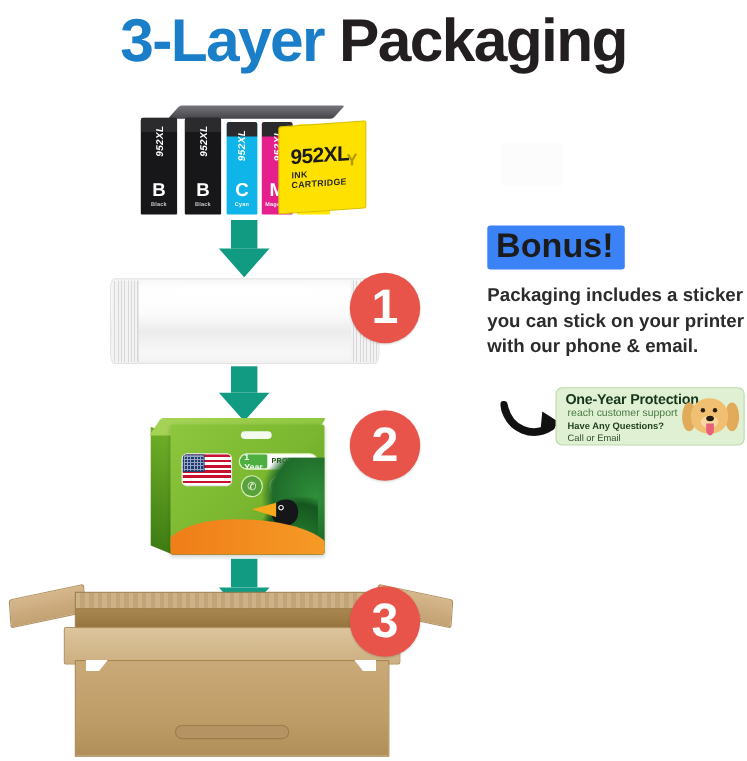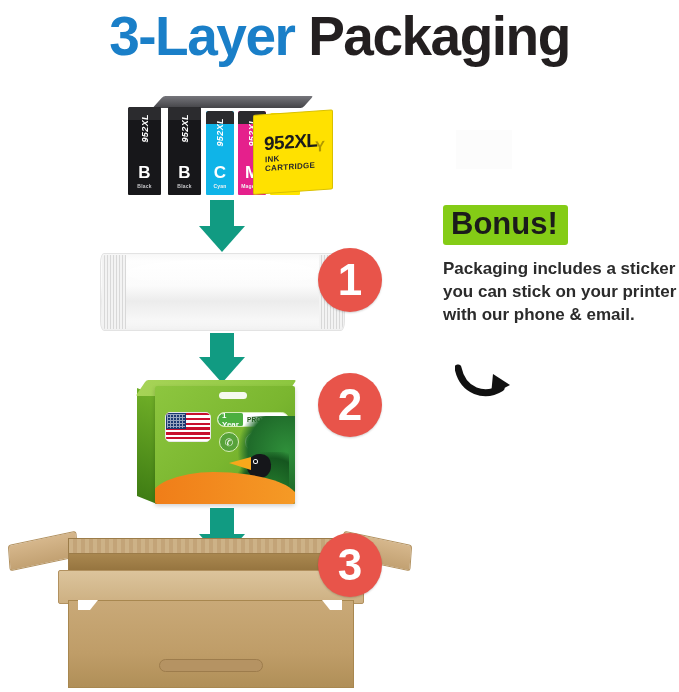--- a/index.html
+++ b/index.html
@@ -263,21 +263,21 @@
     position: absolute; top: 80px; width: 20px; height: 10px;
     background: #ffffff;
   }
   .cb-notchL { left: 68px; clip-path: polygon(0 0,100% 0,60% 100%,0 100%); }
   .cb-notchR { right: 68px; clip-path: polygon(0 0,100% 0,100% 100%,40% 100%); }
 
   
   .bonus {
     position: absolute; left: 443px; top: 205px;
     font-size: 31px; font-weight: bold; color: #1b1b1b;
-    background: #84cc16; padding: 1px 10px 3px 8px; border-radius: 3px;
+    background: #3b82f6; padding: 1px 10px 3px 8px; border-radius: 3px;
     display: inline-block;
   }
   .bonus-text {
     position: absolute; left: 443px; top: 258px; width: 236px;
     font-size: 17px; line-height: 1.35; color: #2b2b2b; font-weight: bold;
   }
   .curve-arrow { position: absolute; left: 455px; top: 358px; width: 62px; height: 46px; }
   .sticker {
     position: absolute; left: 505px; top: 352px; width: 172px; height: 53px;
     background: #dff0d3; border: 1px solid #bcd9a8; border-radius: 6px;
@@ -455,14 +455,30 @@
   <div class="step" style="left:318px; top:533px;">3</div>
 
   <div class="bonus">Bonus!</div>
   <div class="bonus-text">Packaging includes a sticker you can stick on your printer with our phone &amp; email.</div>
 
   <svg class="curve-arrow" viewBox="0 0 62 46">
     <path d="M3 10 C 8 34, 30 40, 46 30" stroke="#111" stroke-width="7" fill="none" stroke-linecap="round"></path>
     <polygon points="38,16 55,27 36,37" fill="#111"></polygon>
   </svg>
 
+  <div class="sticker">
+    <div class="st-title">One-Year Protection</div>
+    <div class="st-sub">reach customer support</div>
+    <div class="st-q">Have Any Questions?</div>
+    <div class="st-c">Call or Email</div>
+    <div class="dog">
+      <div class="ear l"></div>
+      <div class="ear r"></div>
+      <div class="head"></div>
+      <div class="eye l"></div>
+      <div class="eye r"></div>
+      <div class="snout"></div>
+      <div class="tongue"></div>
+      <div class="nose"></div>
+    </div>
+  </div>
 
 </div>
 
 </body></html>

